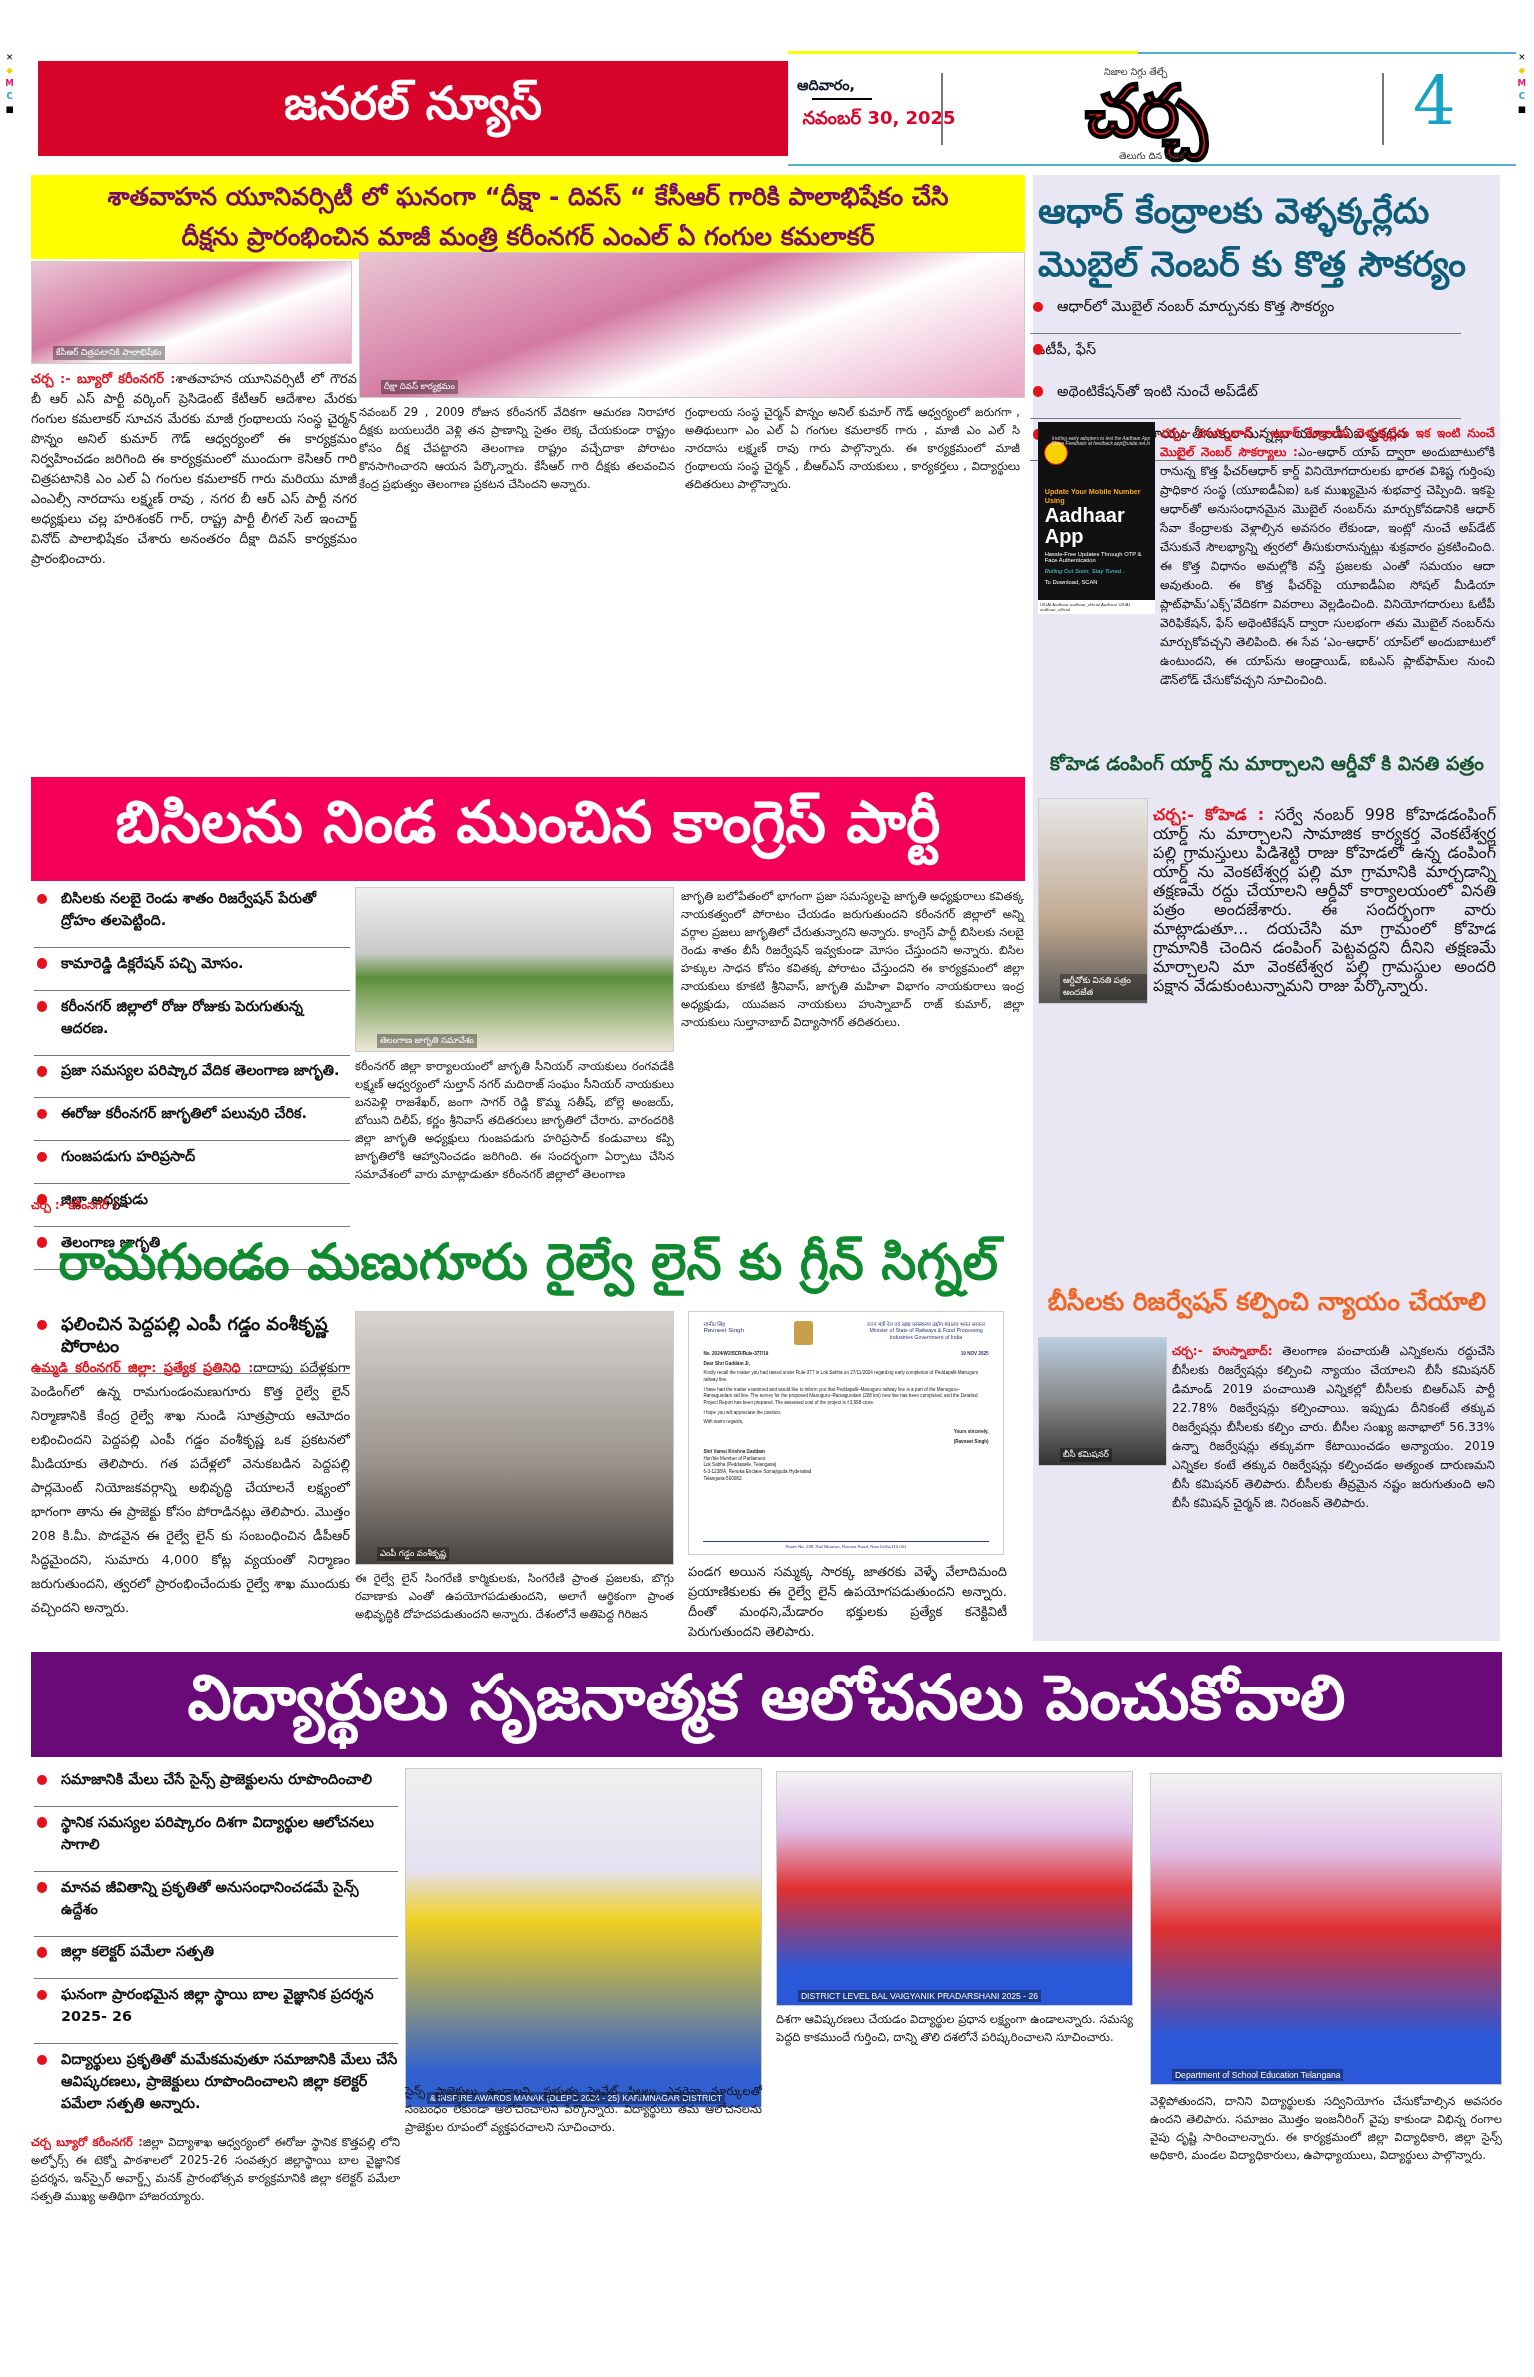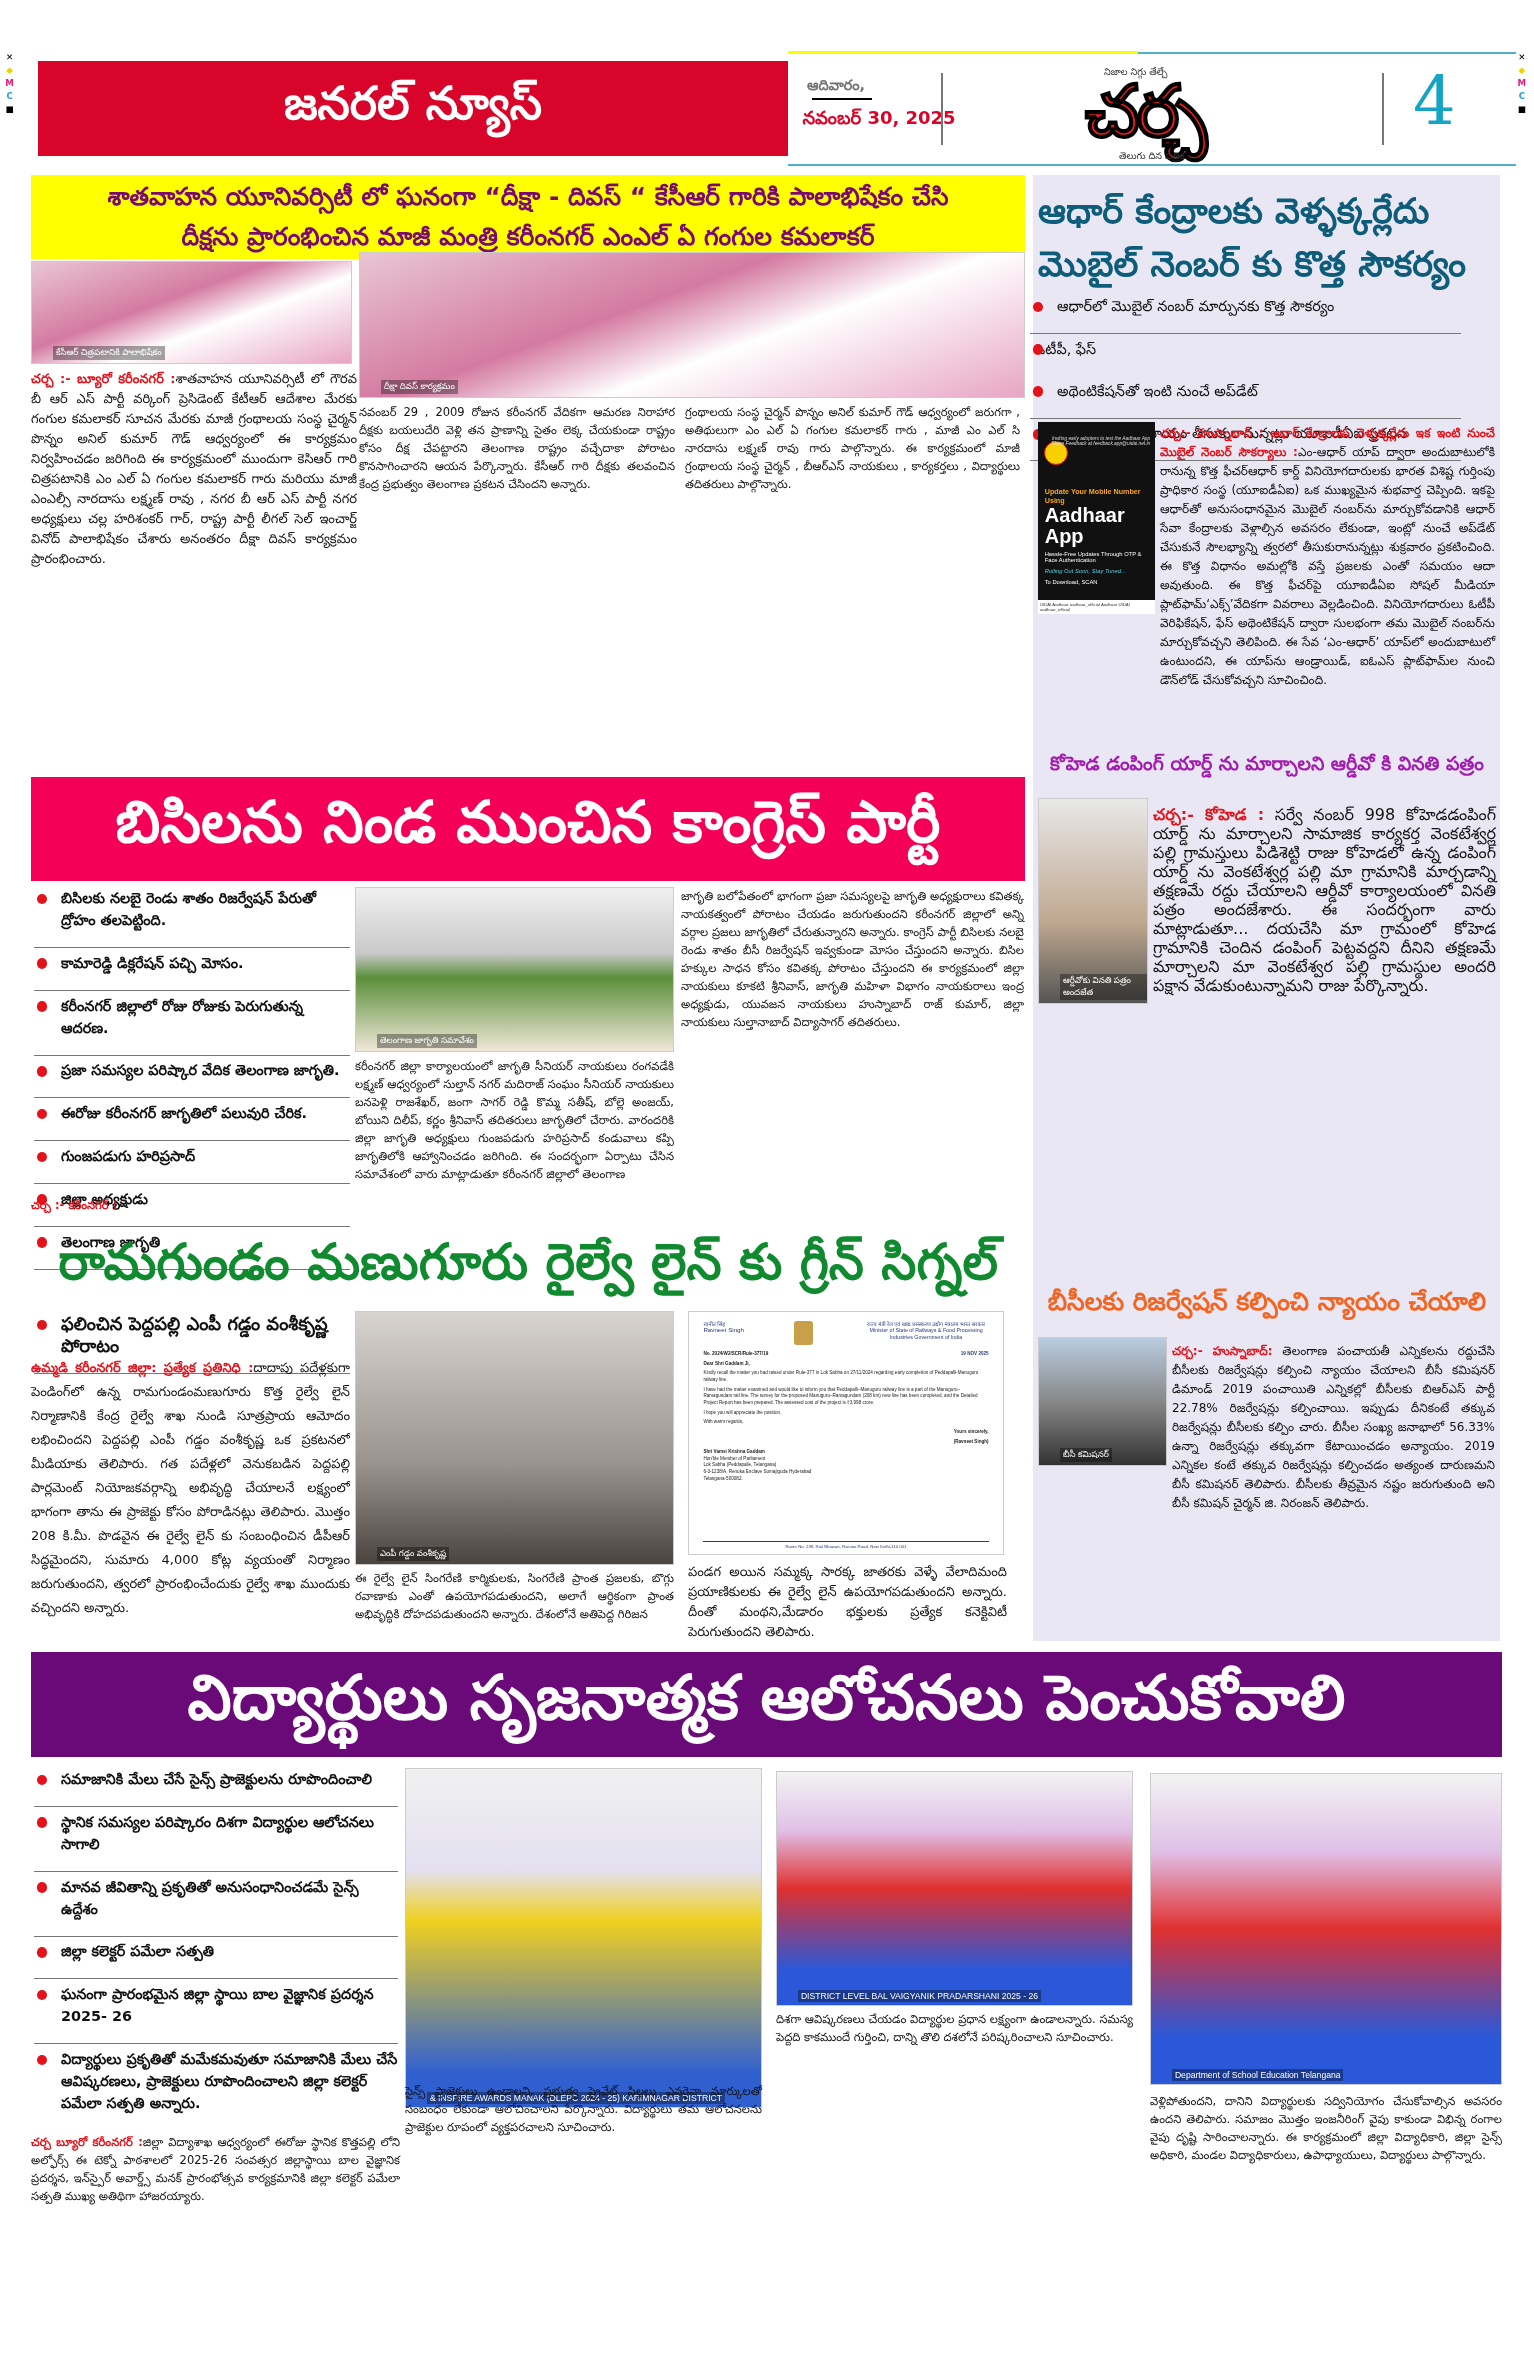--- a/index.html
+++ b/index.html
@@ -6,37 +6,37 @@
   html,body{width:1534px;height:2377px;background:#fff;overflow:hidden}
   body{position:relative;font-family:"DejaVu Sans",sans-serif;color:#111}
   .abs{position:absolute}
   
   .reg{position:absolute;width:7.7px;display:flex;flex-direction:column;align-items:center;gap:2.9px;font-size:8.6px;font-weight:bold}
   .reg .c{color:#1ea0d8}.reg .m{color:#e0207a}.reg .y{color:#f5d000}.reg .k{color:#000}
   
   .section-banner{left:38px;top:61px;width:750px;height:95px;background:#d90429;color:#fff;display:flex;align-items:center;justify-content:center;font-size:46px;font-weight:bold}
   .masthead{left:788px;top:52px;width:728px;height:114px;border-top:2.9px solid #4fb2c9;border-bottom:2.9px solid #4fb2c9;background:#fff}
   .masthead .ybar{position:absolute;left:0;top:-2.9px;width:350px;height:2.9px;background:#f8ff00}
-  .date-day{position:absolute;left:19px;top:23px;color:#737373;font-size:14.4px;font-weight:bold}
+  .date-day{position:absolute;left:9px;top:23px;color:#0f172a;font-size:14.4px;font-weight:bold}
   .date-rule{position:absolute;left:24px;top:44px;width:60px;height:2.4px;background:#000}
   .date-full{position:absolute;left:14.4px;top:53px;color:#d90429;font-size:18px;font-weight:bold;white-space:nowrap}
   .vsep{position:absolute;width:1.9px;background:#777}
   .logo-tag{position:absolute;left:316px;top:11.5px;font-size:9.6px;color:#333}
   .logo{position:absolute;left:297px;top:21px;font-size:72px;font-weight:bold;color:#ef1a1a;-webkit-text-stroke:1.9px #000;letter-spacing:-2.9px;line-height:1}
   .logo-sub{position:absolute;left:331px;top:96px;font-size:9.6px;color:#333}
   .page-num{position:absolute;left:625px;top:14.4px;font-size:67px;color:#17a3c4;font-family:"DejaVu Serif",serif;line-height:1}
   
   .right-col{left:1033px;top:175px;width:467px;height:1466px;background:#e9e7f3}
   
   .hl-yellow{left:31px;top:175px;width:994px;height:84px;background:#ffff00;color:#7a0a6e;font-weight:bold;font-size:25px;text-align:center;line-height:40px;padding-top:1.9px}
   .hl-pink{left:31px;top:777px;width:994px;height:104px;background:#f50057;color:#fff;font-weight:bold;font-size:58px;display:flex;align-items:center;justify-content:center}
   .hl-green{left:31px;top:1227px;width:994px;height:81px;color:#0f8a2e;font-weight:bold;font-size:50px;display:flex;align-items:center;justify-content:center}
   .hl-purple{left:31px;top:1652px;width:1471px;height:105px;background:#6a0a78;color:#fff;font-weight:bold;font-size:62px;display:flex;align-items:center;justify-content:center}
   .hl-aadhaar{left:1038px;top:185px;width:458px;color:#0d5c7a;font-weight:bold;font-size:35px;line-height:53px;text-align:left}
-  .hl-kohada{left:1038px;top:752px;width:458px;color:#a21caf;font-weight:bold;font-size:19px;text-align:center}
+  .hl-kohada{left:1038px;top:752px;width:458px;color:#14532d;font-weight:bold;font-size:19px;text-align:center}
   .hl-bc{left:1038px;top:1287px;width:458px;color:#f26522;font-weight:bold;font-size:25px;text-align:center}
   
   .photo{position:absolute;overflow:hidden;border:0.5px solid #ccc}
   .ph-pink{background:linear-gradient(160deg,#e9c6d3 0%,#d47aa2 40%,#fff 60%,#e8a5c4 100%)}
   .ph-grey{background:linear-gradient(180deg,#d8d4d0,#9a938e 60%,#4a4440)}
   .ph-meet{background:linear-gradient(180deg,#f0f0f0 0%,#c9c9c9 40%,#5b8f3a 55%,#f0e7d8 100%)}
   .ph-fest{background:linear-gradient(180deg,#f3f3f3 0%,#e0c0e8 25%,#e03030 50%,#2a58d8 85%)}
   .ph-stage{background:linear-gradient(180deg,#f0f0f0 0%,#e4e0f0 30%,#f0d020 45%,#3060d0 90%)}
   .ph-men{background:linear-gradient(180deg,#e8e8e8,#c0a890 60%,#555)}
   .ph-leader{background:linear-gradient(180deg,#b8cde0,#888 50%,#333)}

